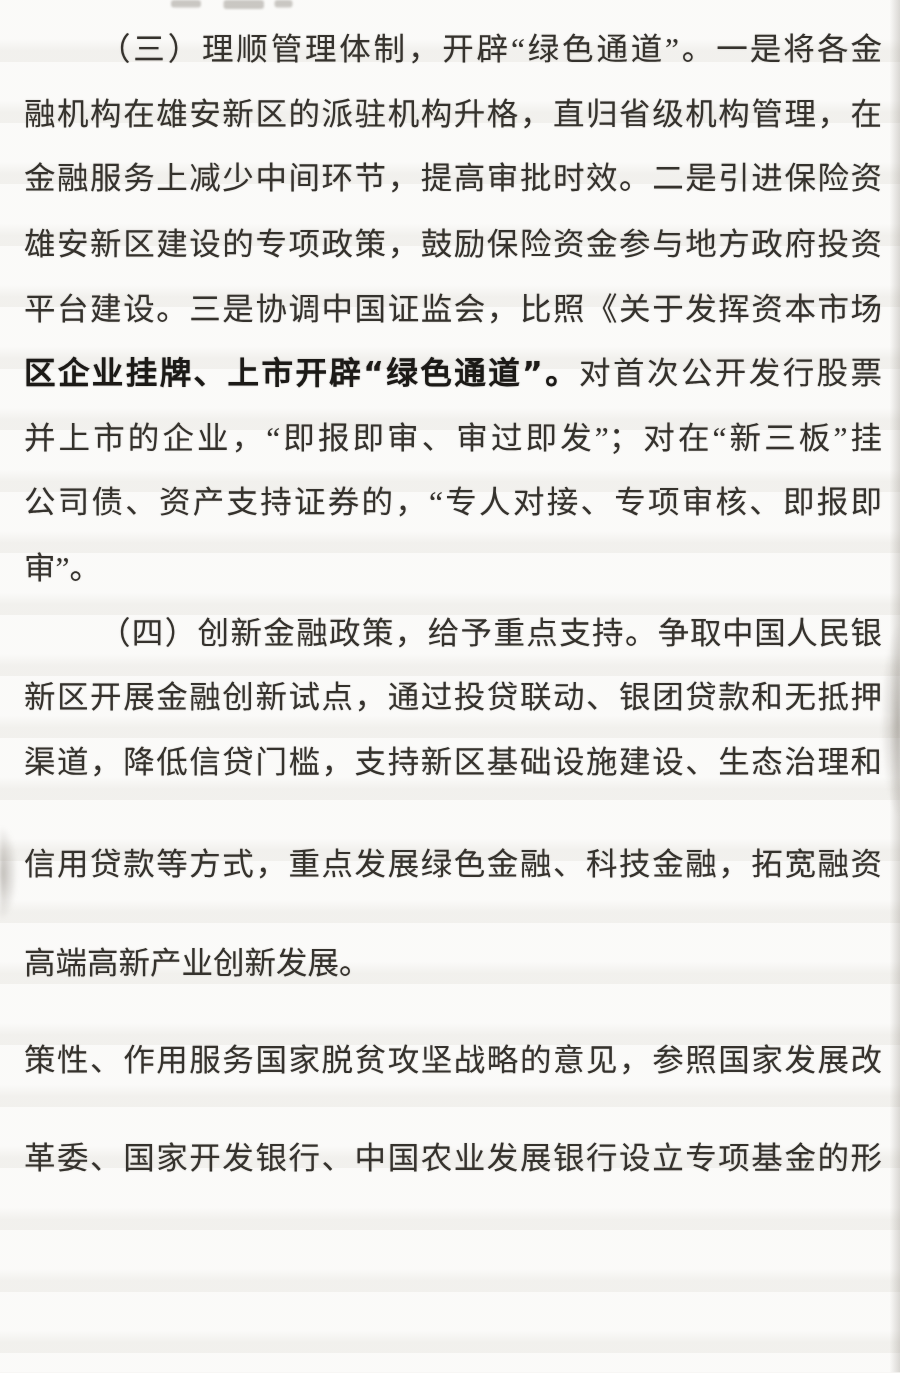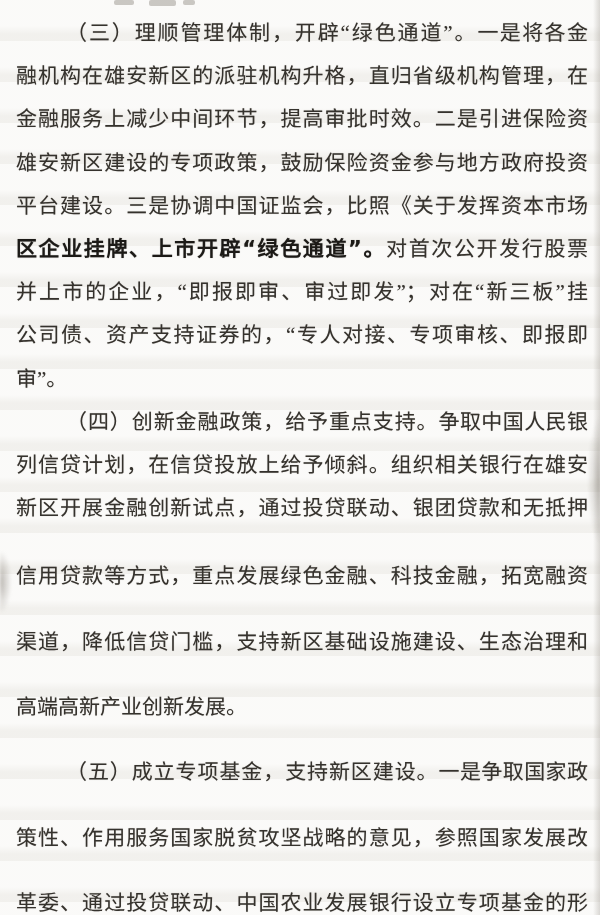--- a/index.html
+++ b/index.html
@@ -111,28 +111,26 @@
       <div class="line indent"><span class=" kai">（三）理顺管理体制，开辟“绿色通道”。</span><span class="">一是将各金</span></div>
       <div class="line"><span class="">融机构在雄安新区的派驻机构升格，直归省级机构管理，在</span></div>
       <div class="line"><span class="">金融服务上减少中间环节，提高审批时效。二是引进保险资</span></div>
       <div class="line"><span class="">雄安新区建设的专项政策，鼓励保险资金参与地方政府投资</span></div>
       <div class="line"><span class="">平台建设。三是协调中国证监会，比照《关于发挥资本市场</span></div>
       <div class="line"><span class="b">区企业挂牌、上市开辟“绿色通道”。</span><span class="">对首次公开发行股票</span></div>
       <div class="line"><span class="">并上市的企业，“即报即审、审过即发”；对在“新三板”挂</span></div>
       <div class="line"><span class="">公司债、资产支持证券的，“专人对接、专项审核、即报即</span></div>
       <div class="line short"><span class="">审”。</span></div>
       <div class="line indent"><span class=" kai">（四）创新金融政策，给予重点支持。</span><span class="">争取中国人民银</span></div>
-      <div class="line"><span class="">列信贷计划，在信贷投放上给予倾斜。组织相关银行在雄安</span></div>
       <div class="line"><span class="">新区开展金融创新试点，通过投贷联动、银团贷款和无抵押</span></div>
+      <div class="line"><span class="">渠道，降低信贷门槛，支持新区基础设施建设、生态治理和</span></div>
       <div class="line"><span class="">信用贷款等方式，重点发展绿色金融、科技金融，拓宽融资</span></div>
-      <div class="line"><span class="">渠道，降低信贷门槛，支持新区基础设施建设、生态治理和</span></div>
       <div class="line short"><span class="">高端高新产业创新发展。</span></div>
-      <div class="line indent"><span class=" kai">（五）成立专项基金，支持新区建设。</span><span class="">一是争取国家政</span></div>
       <div class="line"><span class="">策性、作用服务国家脱贫攻坚战略的意见，参照国家发展改</span></div>
-      <div class="line"><span class="">革委、通过投贷联动、中国农业发展银行设立专项基金的形</span></div>
+      <div class="line"><span class="">革委、国家开发银行、中国农业发展银行设立专项基金的形</span></div>
     </div>
   <div class="mark-top m1"></div>
   <div class="mark-top m2"></div>
   <div class="mark-top m3"></div>
   <div class="smudge-left"></div>
   <div class="shadow-right"></div>
   <div class="shadow-right-patch"></div>
 </div>
 
 </body></html>

